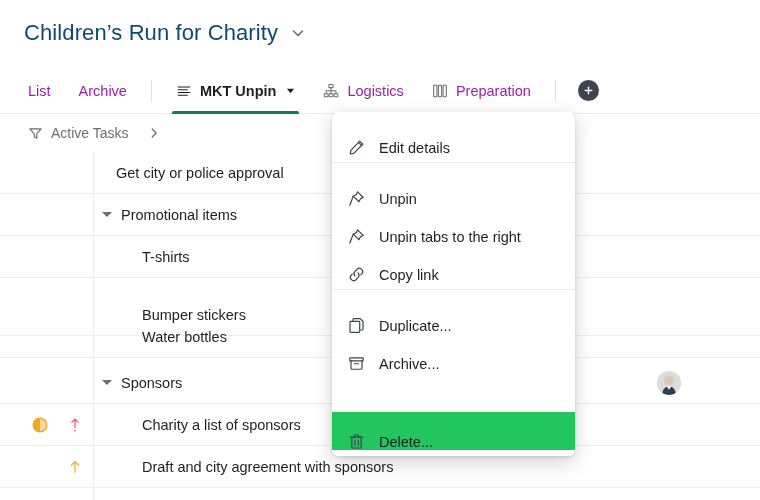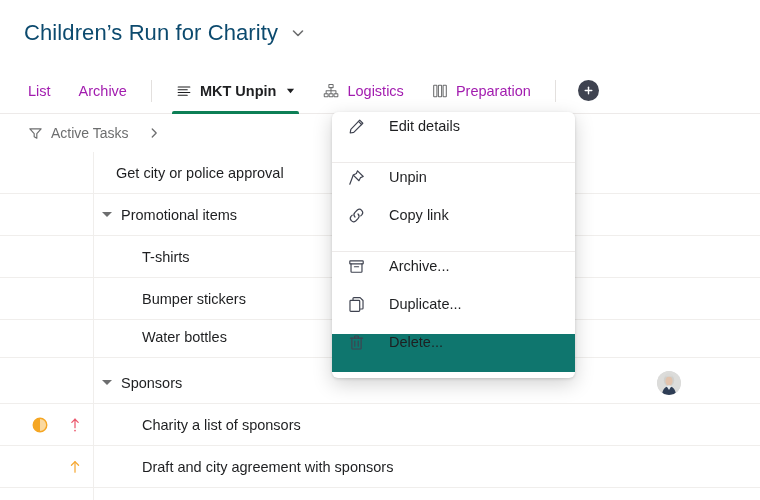--- a/index.html
+++ b/index.html
@@ -90,25 +90,25 @@
   .arrow { width: 14px; height: 16px; display: block; }
 
   
   .menu {
     position: absolute; left: 332px; top: 112px; width: 243px;
     background: #fff; border-radius: 6px;
     box-shadow: 0 1px 3px rgba(0,0,0,.14), 0 6px 20px rgba(0,0,0,.18);
     padding: 6px 0 6px 0; z-index: 50;
   }
   .menu-item {
-    display: flex; align-items: flex-start; gap: 24px;
+    display: flex; align-items: flex-end; gap: 14px;
     height: 38px; padding: 0 16px; cursor: pointer;
     font-size: 14.5px; color: #1e1f21;
   }
-  .menu-item:hover, .menu-item.hovered { background: #0f766e; }
+  .menu-item:hover, .menu-item.hovered { background: #22c55e; margin-top: 40px; }
   .mi-icon { width: 17px; height: 17px; flex: 0 0 17px; color: #3f4350; display: block; }
   .menu-div { height: 1px; background: #edeae9; margin: 6px 0; }
 </style>
 </head>
 <body>
 
 <div id="app">
 
   <div class="header">
     <div class="title-row">
@@ -211,21 +211,21 @@
           <span class="task-text">Promotional items</span>
         </div>
       </div>
       <div class="row" style="top:84px">
         <div class="col-status"></div>
         <div class="col-prio"></div>
         <div class="col-name" style="padding-left:54px">
           <span class="task-text">T-shirts</span>
         </div>
       </div>
-      <div class="row" style="top:126px">
+      <div class="row" style="top:142px">
         <div class="col-status"></div>
         <div class="col-prio"></div>
         <div class="col-name" style="padding-left:54px">
           <span class="task-text">Bumper stickers</span>
         </div>
       </div>
       <div class="row" style="top:164px">
         <div class="col-status"></div>
         <div class="col-prio"></div>
         <div class="col-name" style="padding-left:54px">
@@ -304,40 +304,47 @@
       <div class="menu-div"></div>
       <div class="menu-item">
         <span class="mi-icon"><svg viewBox="0 0 18 18" fill="none" stroke="currentColor" stroke-width="1.25" stroke-linecap="round" stroke-linejoin="round">
             <path d="M10.1 1.9 L16.1 7.9 L13.3 9.1 L11.6 12.4 L5.6 6.4 L8.9 4.7 Z"></path>
             <path d="M5.6 6.4 L1.9 16.1"></path>
           </svg></span>
         <span>Unpin</span>
       </div>
       <div class="menu-item">
         <span class="mi-icon"><svg viewBox="0 0 18 18" fill="none" stroke="currentColor" stroke-width="1.25" stroke-linecap="round" stroke-linejoin="round">
+            <path d="M10.1 1.9 L16.1 7.9 L13.3 9.1 L11.6 12.4 L5.6 6.4 L8.9 4.7 Z"></path>
+            <path d="M5.6 6.4 L1.9 16.1"></path>
+          </svg></span>
+        <span>Unpin tabs to the right</span>
+      </div>
+      <div class="menu-item">
+        <span class="mi-icon"><svg viewBox="0 0 18 18" fill="none" stroke="currentColor" stroke-width="1.25" stroke-linecap="round" stroke-linejoin="round">
             <path d="M7.4 10.6 A3.5 3.5 0 0 1 7.4 5.7 L9.9 3.2 A3.5 3.5 0 0 1 14.8 8.1 L13.5 9.4"></path>
             <path d="M10.6 7.4 A3.5 3.5 0 0 1 10.6 12.3 L8.1 14.8 A3.5 3.5 0 0 1 3.2 9.9 L4.5 8.6"></path>
           </svg></span>
         <span>Copy link</span>
       </div>
       <div class="menu-div"></div>
+      <div class="menu-item">
+        <span class="mi-icon"><svg viewBox="0 0 18 18" fill="none" stroke="currentColor" stroke-width="1.25" stroke-linecap="round" stroke-linejoin="round">
+            <path d="M5.3 4.6 V2.6 A.9.9 0 0 1 6.2 1.7 H12.8 L15.9 4.8 V12.9 A.9.9 0 0 1 15 13.8 H13.3"></path>
+            <rect x="2.1" y="4.6" width="10.3" height="11.6" rx=".9"></rect>
+          </svg></span>
+        <span>Duplicate...</span>
+      </div>
       <div class="menu-item">
         <span class="mi-icon"><svg viewBox="0 0 18 18" fill="none" stroke="currentColor" stroke-width="1.25" stroke-linecap="round" stroke-linejoin="round">
             <rect x="1.9" y="3" width="14.2" height="3.3" rx=".6"></rect>
             <path d="M3.2 6.3 V14.3 A.8.8 0 0 0 4 15.1 H14 A.8.8 0 0 0 14.8 14.3 V6.3"></path>
             <path d="M6.8 9.3 H11.2"></path>
           </svg></span>
         <span>Archive...</span>
-      </div>
-      <div class="menu-item">
-        <span class="mi-icon"><svg viewBox="0 0 18 18" fill="none" stroke="currentColor" stroke-width="1.25" stroke-linecap="round" stroke-linejoin="round">
-            <path d="M5.3 4.6 V2.6 A.9.9 0 0 1 6.2 1.7 H12.8 L15.9 4.8 V12.9 A.9.9 0 0 1 15 13.8 H13.3"></path>
-            <rect x="2.1" y="4.6" width="10.3" height="11.6" rx=".9"></rect>
-          </svg></span>
-        <span>Duplicate...</span>
       </div>
       <div class="menu-item hovered">
         <span class="mi-icon"><svg viewBox="0 0 18 18" fill="none" stroke="currentColor" stroke-width="1.25" stroke-linecap="round" stroke-linejoin="round">
             <path d="M2.6 4.4 H15.4"></path>
             <path d="M7 4.4 V2.8 A.7.7 0 0 1 7.7 2.1 H10.3 A.7.7 0 0 1 11 2.8 V4.4"></path>
             <path d="M4.1 4.4 V15.1 A.8.8 0 0 0 4.9 15.9 H13.1 A.8.8 0 0 0 13.9 15.1 V4.4"></path>
             <path d="M7.2 7.4 V12.9"></path>
             <path d="M10.8 7.4 V12.9"></path>
           </svg></span>
         <span>Delete...</span>

